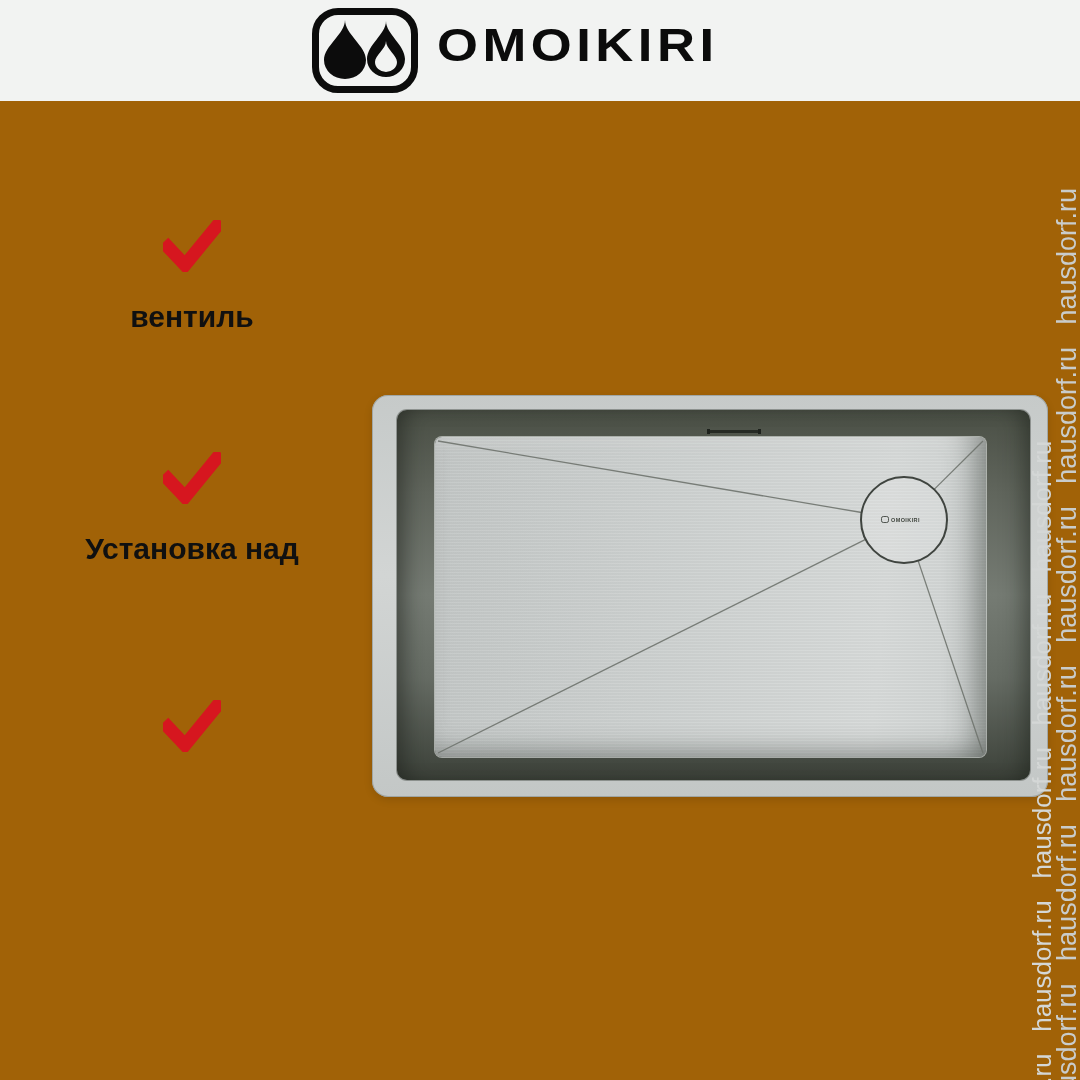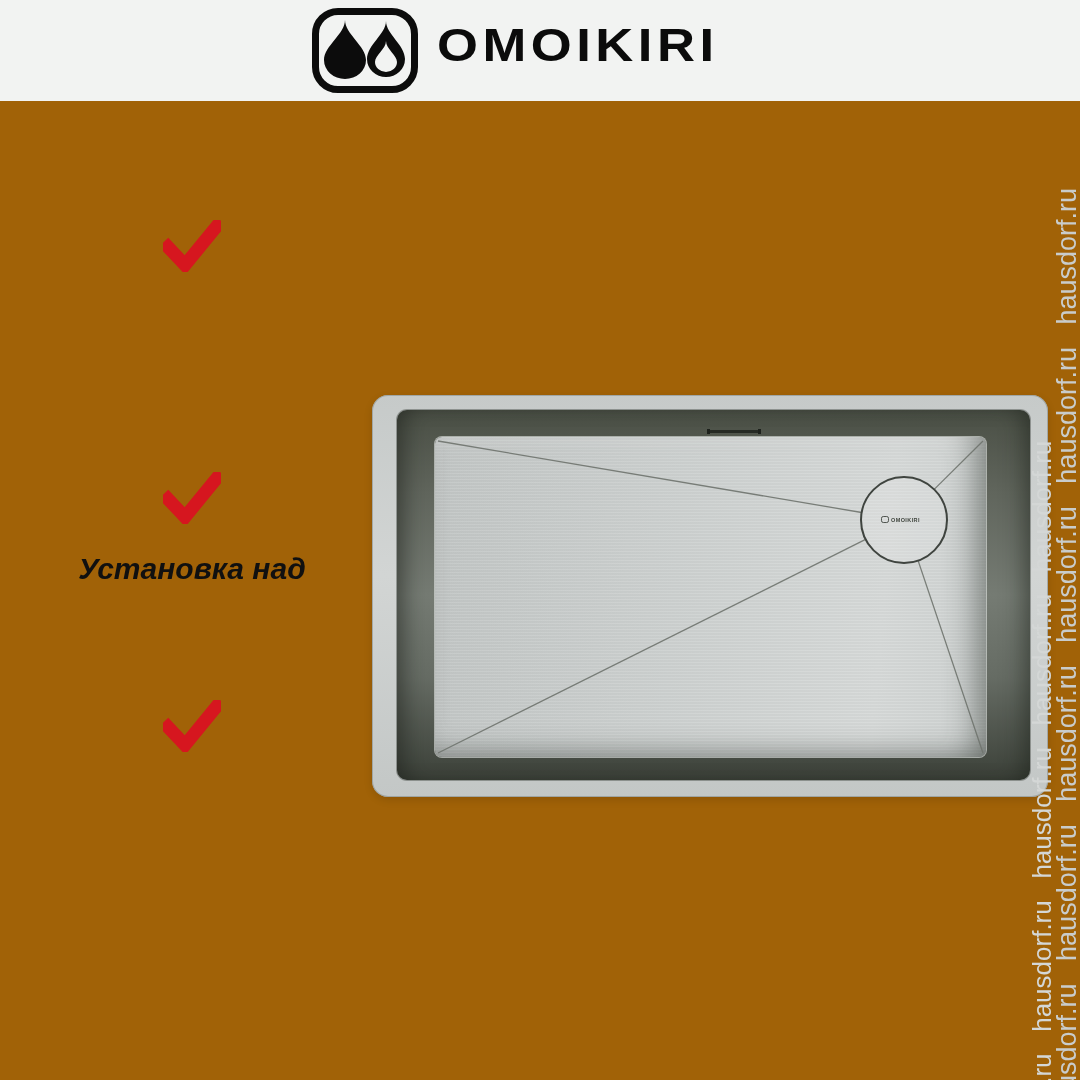--- a/index.html
+++ b/index.html
@@ -10,21 +10,21 @@
   .header{position:absolute;left:0;top:0;width:1080px;height:101px;background:#f2f3f2;}
   .logo-box{position:absolute;left:312px;top:8px;width:92px;height:71px;
             border:7px solid #0c0c0c;border-radius:26px;}
   .logo-box svg{position:absolute;left:0;top:0;}
   .brand{position:absolute;left:437px;top:22px;height:46px;line-height:46px;
          font-size:47px;font-weight:700;color:#0b0b0b;letter-spacing:4px;
          transform:scaleX(1.12);transform-origin:left center;white-space:nowrap;}
 
   
   .feature{position:absolute;left:57px;width:270px;text-align:center;}
-  .f1{top:220px;} .f2{top:472px;font-style:italic;} .f3{top:700px;}
+  .f1{top:220px;} .f2{top:452px;} .f3{top:700px;}
   .check{display:block;margin:0 auto 26px auto;}
   .feature-text{font-size:30px;line-height:38px;font-weight:700;color:#101010;}
 
   
   .sink{position:absolute;left:372px;top:395px;width:676px;height:402px;
         border-radius:16px;
         background:linear-gradient(180deg,#c6cac9,#d2d5d4 45%,#c3c7c6);
         box-shadow:inset 0 0 0 1px rgba(130,136,134,.55), 0 3px 8px rgba(0,0,0,.12);}
   .wall{position:absolute;left:25px;top:15px;right:18px;bottom:17px;border-radius:10px;
         background:linear-gradient(180deg,#4a4f45 0%,#60655c 22%,#757b73 50%,#666c64 72%,#3c4139 100%);
@@ -64,20 +64,21 @@
       </svg>
     </div>
     <div class="brand">OMOIKIRI</div>
   </div>
 
   <div class="feature f1">
     <svg class="check" width="58" height="52" viewBox="0 0 58 52">
       <path d="M5 27 L22 45 L54 6" fill="none" stroke="#d6161f" stroke-width="13" stroke-linecap="square"></path>
     </svg>
     <div class="feature-text">
+      <div>вентиль</div>
     </div>
   </div>
 
   <div class="feature f2">
     <svg class="check" width="58" height="52" viewBox="0 0 58 52">
       <path d="M5 27 L22 45 L54 6" fill="none" stroke="#d6161f" stroke-width="13" stroke-linecap="square"></path>
     </svg>
     <div class="feature-text">
       <div>Установка над</div>
     </div>

